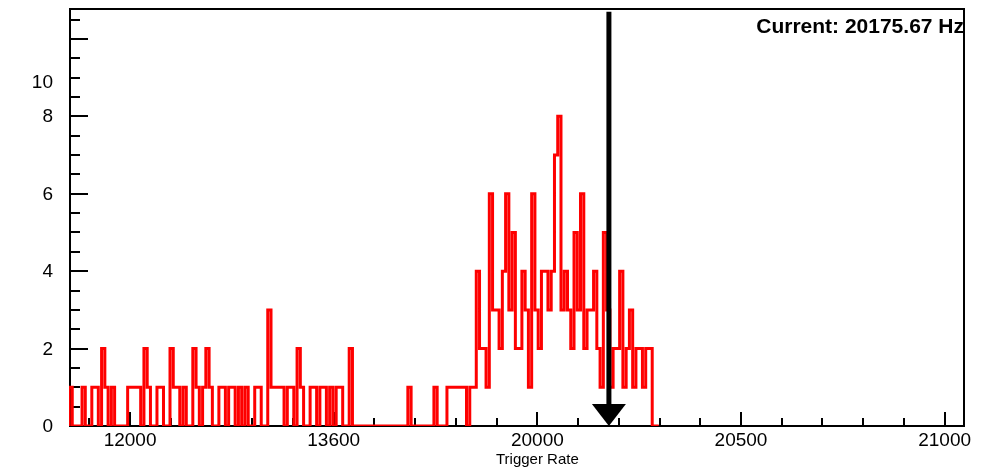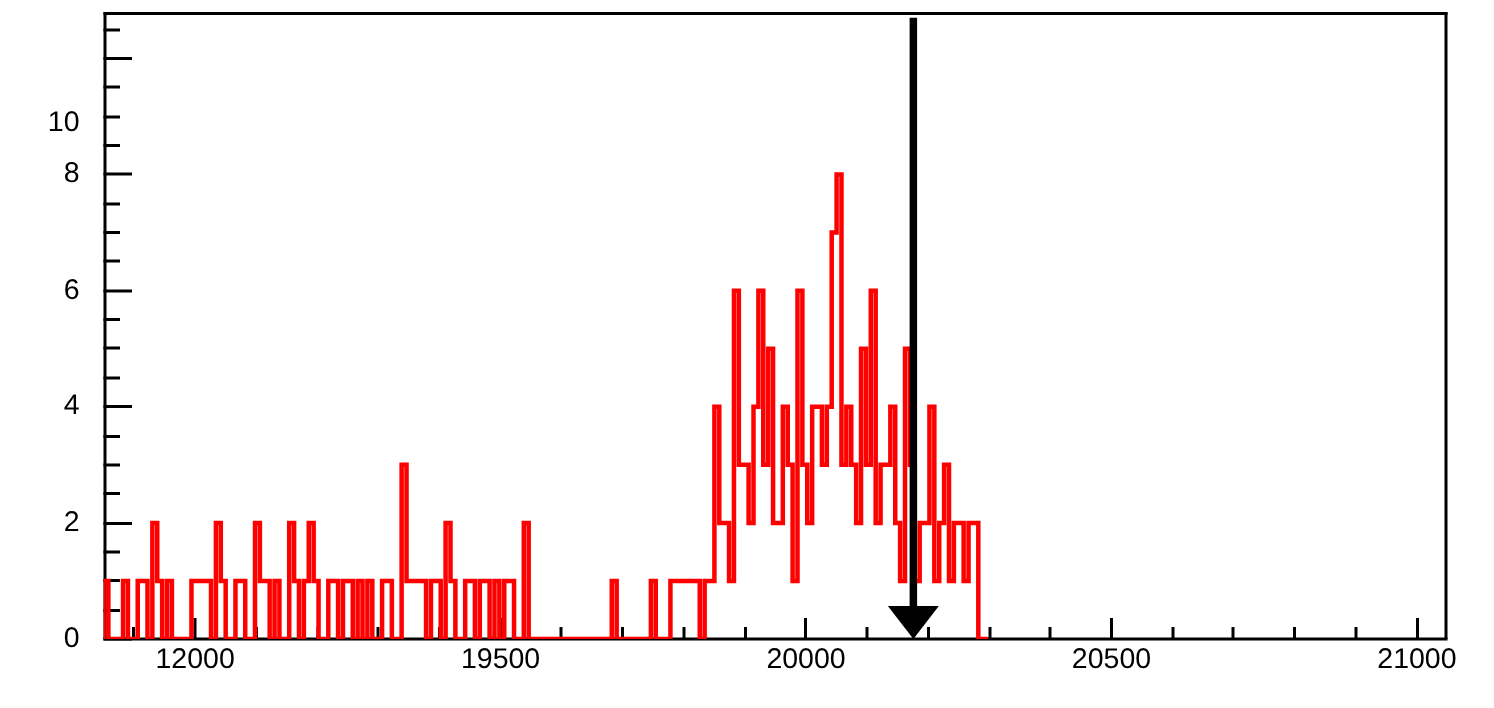--- a/index.html
+++ b/index.html
@@ -40,20 +40,21 @@
   #current-label{
     position:absolute;top:14px;right:32px;
     font-size:21px;font-weight:bold;color:#000;white-space:nowrap;
   }
 </style>
 </head>
 <body>
 
 <div id="root">
 
+  <div id="current-label">Current: 20175.67 Hz</div>
 
   <div id="frame"></div>
   <div id="xaxis-line"></div>
 
   <div id="yaxis">
       <div class="ytick major" style="top: 425px;"></div>
       <div class="ylabel" style="top: 416px; left: 13px;">0</div>
       <div class="ytick major" style="top: 347.593px;"></div>
       <div class="ylabel" style="top: 338.593px; left: 13px;">2</div>
       <div class="ytick major" style="top: 270.185px;"></div>
@@ -79,21 +80,21 @@
       <div class="ytick minor" style="top: 96.0185px;"></div>
       <div class="ytick minor" style="top: 76.6667px;"></div>
       <div class="ytick minor" style="top: 57.3148px;"></div>
       <div class="ytick minor" style="top: 18.6111px;"></div>
     </div>
 
   <div id="xaxis">
       <div class="xtick major" style="left: 129.091px;"></div>
       <div class="xlabel" style="left: 70.0909px;">12000</div>
       <div class="xtick major" style="left: 332.727px;"></div>
-      <div class="xlabel" style="left: 273.727px;">19500</div>
+      <div class="xlabel" style="left: 273.727px;">13600</div>
       <div class="xtick major" style="left: 536.364px;"></div>
       <div class="xlabel" style="left: 477.364px;">20000</div>
       <div class="xtick major" style="left: 740px;"></div>
       <div class="xlabel" style="left: 681px;">20500</div>
       <div class="xtick major" style="left: 943.636px;"></div>
       <div class="xlabel" style="left: 884.636px;">21000</div>
       <div class="xtick minor" style="left: 88.3636px;"></div>
       <div class="xtick minor" style="left: 169.818px;"></div>
       <div class="xtick minor" style="left: 210.545px;"></div>
       <div class="xtick minor" style="left: 251.273px;"></div>
@@ -116,14 +117,15 @@
     <svg id="hist" viewBox="0 0 896 418" preserveAspectRatio="none">
         <path d="M 0.00 418.00 L 0.00 379.30 L 3.26 379.30 L 3.26 418.00 L 6.52 418.00 L 6.52 418.00 L 9.77 418.00 L 9.77 418.00 L 13.03 418.00 L 13.03 379.30 L 16.29 379.30 L 16.29 418.00 L 19.55 418.00 L 19.55 418.00 L 22.81 418.00 L 22.81 379.30 L 26.07 379.30 L 26.07 379.30 L 29.32 379.30 L 29.32 418.00 L 32.58 418.00 L 32.58 340.59 L 35.84 340.59 L 35.84 379.30 L 39.10 379.30 L 39.10 418.00 L 42.36 418.00 L 42.36 379.30 L 45.61 379.30 L 45.61 418.00 L 48.87 418.00 L 48.87 418.00 L 52.13 418.00 L 52.13 418.00 L 55.39 418.00 L 55.39 418.00 L 58.65 418.00 L 58.65 379.30 L 61.91 379.30 L 61.91 379.30 L 65.16 379.30 L 65.16 379.30 L 68.42 379.30 L 68.42 379.30 L 71.68 379.30 L 71.68 418.00 L 74.94 418.00 L 74.94 340.59 L 78.20 340.59 L 78.20 379.30 L 81.45 379.30 L 81.45 418.00 L 84.71 418.00 L 84.71 418.00 L 87.97 418.00 L 87.97 379.30 L 91.23 379.30 L 91.23 379.30 L 94.49 379.30 L 94.49 418.00 L 97.75 418.00 L 97.75 418.00 L 101.00 418.00 L 101.00 340.59 L 104.26 340.59 L 104.26 379.30 L 107.52 379.30 L 107.52 379.30 L 110.78 379.30 L 110.78 418.00 L 114.04 418.00 L 114.04 379.30 L 117.29 379.30 L 117.29 418.00 L 120.55 418.00 L 120.55 418.00 L 123.81 418.00 L 123.81 340.59 L 127.07 340.59 L 127.07 379.30 L 130.33 379.30 L 130.33 418.00 L 133.59 418.00 L 133.59 379.30 L 136.84 379.30 L 136.84 340.59 L 140.10 340.59 L 140.10 379.30 L 143.36 379.30 L 143.36 418.00 L 146.62 418.00 L 146.62 418.00 L 149.88 418.00 L 149.88 379.30 L 153.13 379.30 L 153.13 379.30 L 156.39 379.30 L 156.39 418.00 L 159.65 418.00 L 159.65 379.30 L 162.91 379.30 L 162.91 379.30 L 166.17 379.30 L 166.17 418.00 L 169.43 418.00 L 169.43 379.30 L 172.68 379.30 L 172.68 418.00 L 175.94 418.00 L 175.94 379.30 L 179.20 379.30 L 179.20 418.00 L 182.46 418.00 L 182.46 418.00 L 185.72 418.00 L 185.72 379.30 L 188.97 379.30 L 188.97 379.30 L 192.23 379.30 L 192.23 418.00 L 195.49 418.00 L 195.49 418.00 L 198.75 418.00 L 198.75 301.89 L 202.01 301.89 L 202.01 379.30 L 205.27 379.30 L 205.27 379.30 L 208.52 379.30 L 208.52 379.30 L 211.78 379.30 L 211.78 379.30 L 215.04 379.30 L 215.04 418.00 L 218.30 418.00 L 218.30 379.30 L 221.56 379.30 L 221.56 379.30 L 224.81 379.30 L 224.81 418.00 L 228.07 418.00 L 228.07 340.59 L 231.33 340.59 L 231.33 379.30 L 234.59 379.30 L 234.59 418.00 L 237.85 418.00 L 237.85 418.00 L 241.11 418.00 L 241.11 379.30 L 244.36 379.30 L 244.36 379.30 L 247.62 379.30 L 247.62 418.00 L 250.88 418.00 L 250.88 379.30 L 254.14 379.30 L 254.14 379.30 L 257.40 379.30 L 257.40 418.00 L 260.65 418.00 L 260.65 379.30 L 263.91 379.30 L 263.91 418.00 L 267.17 418.00 L 267.17 379.30 L 270.43 379.30 L 270.43 379.30 L 273.69 379.30 L 273.69 418.00 L 276.95 418.00 L 276.95 418.00 L 280.20 418.00 L 280.20 340.59 L 283.46 340.59 L 283.46 418.00 L 286.72 418.00 L 286.72 418.00 L 289.98 418.00 L 289.98 418.00 L 293.24 418.00 L 293.24 418.00 L 296.49 418.00 L 296.49 418.00 L 299.75 418.00 L 299.75 418.00 L 303.01 418.00 L 303.01 418.00 L 306.27 418.00 L 306.27 418.00 L 309.53 418.00 L 309.53 418.00 L 312.79 418.00 L 312.79 418.00 L 316.04 418.00 L 316.04 418.00 L 319.30 418.00 L 319.30 418.00 L 322.56 418.00 L 322.56 418.00 L 325.82 418.00 L 325.82 418.00 L 329.08 418.00 L 329.08 418.00 L 332.33 418.00 L 332.33 418.00 L 335.59 418.00 L 335.59 418.00 L 338.85 418.00 L 338.85 379.30 L 342.11 379.30 L 342.11 418.00 L 345.37 418.00 L 345.37 418.00 L 348.63 418.00 L 348.63 418.00 L 351.88 418.00 L 351.88 418.00 L 355.14 418.00 L 355.14 418.00 L 358.40 418.00 L 358.40 418.00 L 361.66 418.00 L 361.66 418.00 L 364.92 418.00 L 364.92 379.30 L 368.17 379.30 L 368.17 418.00 L 371.43 418.00 L 371.43 418.00 L 374.69 418.00 L 374.69 418.00 L 377.95 418.00 L 377.95 379.30 L 381.21 379.30 L 381.21 379.30 L 384.47 379.30 L 384.47 379.30 L 387.72 379.30 L 387.72 379.30 L 390.98 379.30 L 390.98 379.30 L 394.24 379.30 L 394.24 379.30 L 397.50 379.30 L 397.50 418.00 L 400.76 418.00 L 400.76 379.30 L 404.01 379.30 L 404.01 379.30 L 407.27 379.30 L 407.27 263.19 L 410.53 263.19 L 410.53 340.59 L 413.79 340.59 L 413.79 340.59 L 417.05 340.59 L 417.05 379.30 L 420.31 379.30 L 420.31 185.78 L 423.56 185.78 L 423.56 301.89 L 426.82 301.89 L 426.82 301.89 L 430.08 301.89 L 430.08 340.59 L 433.34 340.59 L 433.34 263.19 L 436.60 263.19 L 436.60 185.78 L 439.85 185.78 L 439.85 301.89 L 443.11 301.89 L 443.11 224.48 L 446.37 224.48 L 446.37 340.59 L 449.63 340.59 L 449.63 340.59 L 452.89 340.59 L 452.89 263.19 L 456.15 263.19 L 456.15 301.89 L 459.40 301.89 L 459.40 379.30 L 462.66 379.30 L 462.66 185.78 L 465.92 185.78 L 465.92 301.89 L 469.18 301.89 L 469.18 340.59 L 472.44 340.59 L 472.44 263.19 L 475.69 263.19 L 475.69 263.19 L 478.95 263.19 L 478.95 301.89 L 482.21 301.89 L 482.21 263.19 L 485.47 263.19 L 485.47 147.07 L 488.73 147.07 L 488.73 108.37 L 491.99 108.37 L 491.99 301.89 L 495.24 301.89 L 495.24 263.19 L 498.50 263.19 L 498.50 301.89 L 501.76 301.89 L 501.76 340.59 L 505.02 340.59 L 505.02 224.48 L 508.28 224.48 L 508.28 301.89 L 511.53 301.89 L 511.53 185.78 L 514.79 185.78 L 514.79 340.59 L 518.05 340.59 L 518.05 301.89 L 521.31 301.89 L 521.31 301.89 L 524.57 301.89 L 524.57 263.19 L 527.83 263.19 L 527.83 340.59 L 531.08 340.59 L 531.08 379.30 L 534.34 379.30 L 534.34 224.48 L 537.60 224.48 L 537.60 301.89 L 540.86 301.89 L 540.86 379.30 L 544.12 379.30 L 544.12 340.59 L 547.37 340.59 L 547.37 340.59 L 550.63 340.59 L 550.63 263.19 L 553.89 263.19 L 553.89 379.30 L 557.15 379.30 L 557.15 340.59 L 560.41 340.59 L 560.41 301.89 L 563.67 301.89 L 563.67 379.30 L 566.92 379.30 L 566.92 340.59 L 570.18 340.59 L 570.18 340.59 L 573.44 340.59 L 573.44 379.30 L 576.70 379.30 L 576.70 340.59 L 579.96 340.59 L 579.96 340.59 L 583.21 340.59 L 583.21 418.00 L 586.47 418.00 L 586.47 418.00 L 589.73 418.00 L 589.73 418.00" fill="none" stroke="#fe0000" stroke-width="3" stroke-linejoin="miter" stroke-linecap="butt"></path>
       </svg>
   </div>
 
   <svg id="marker" viewBox="0 0 996 472">
       <line x1="608.9092363636356" y1="11.870370370370438" x2="608.9092363636356" y2="408" stroke="#000000" stroke-width="5"></line>
       <polygon points="591.9092363636356,404 625.9092363636356,404 608.9092363636356,426" fill="#000000"></polygon>
     </svg>
 
+  <div id="xtitle" style="left: 437.364px; width: 200px;">Trigger Rate</div>
 
 </div>
 
 </body></html>

